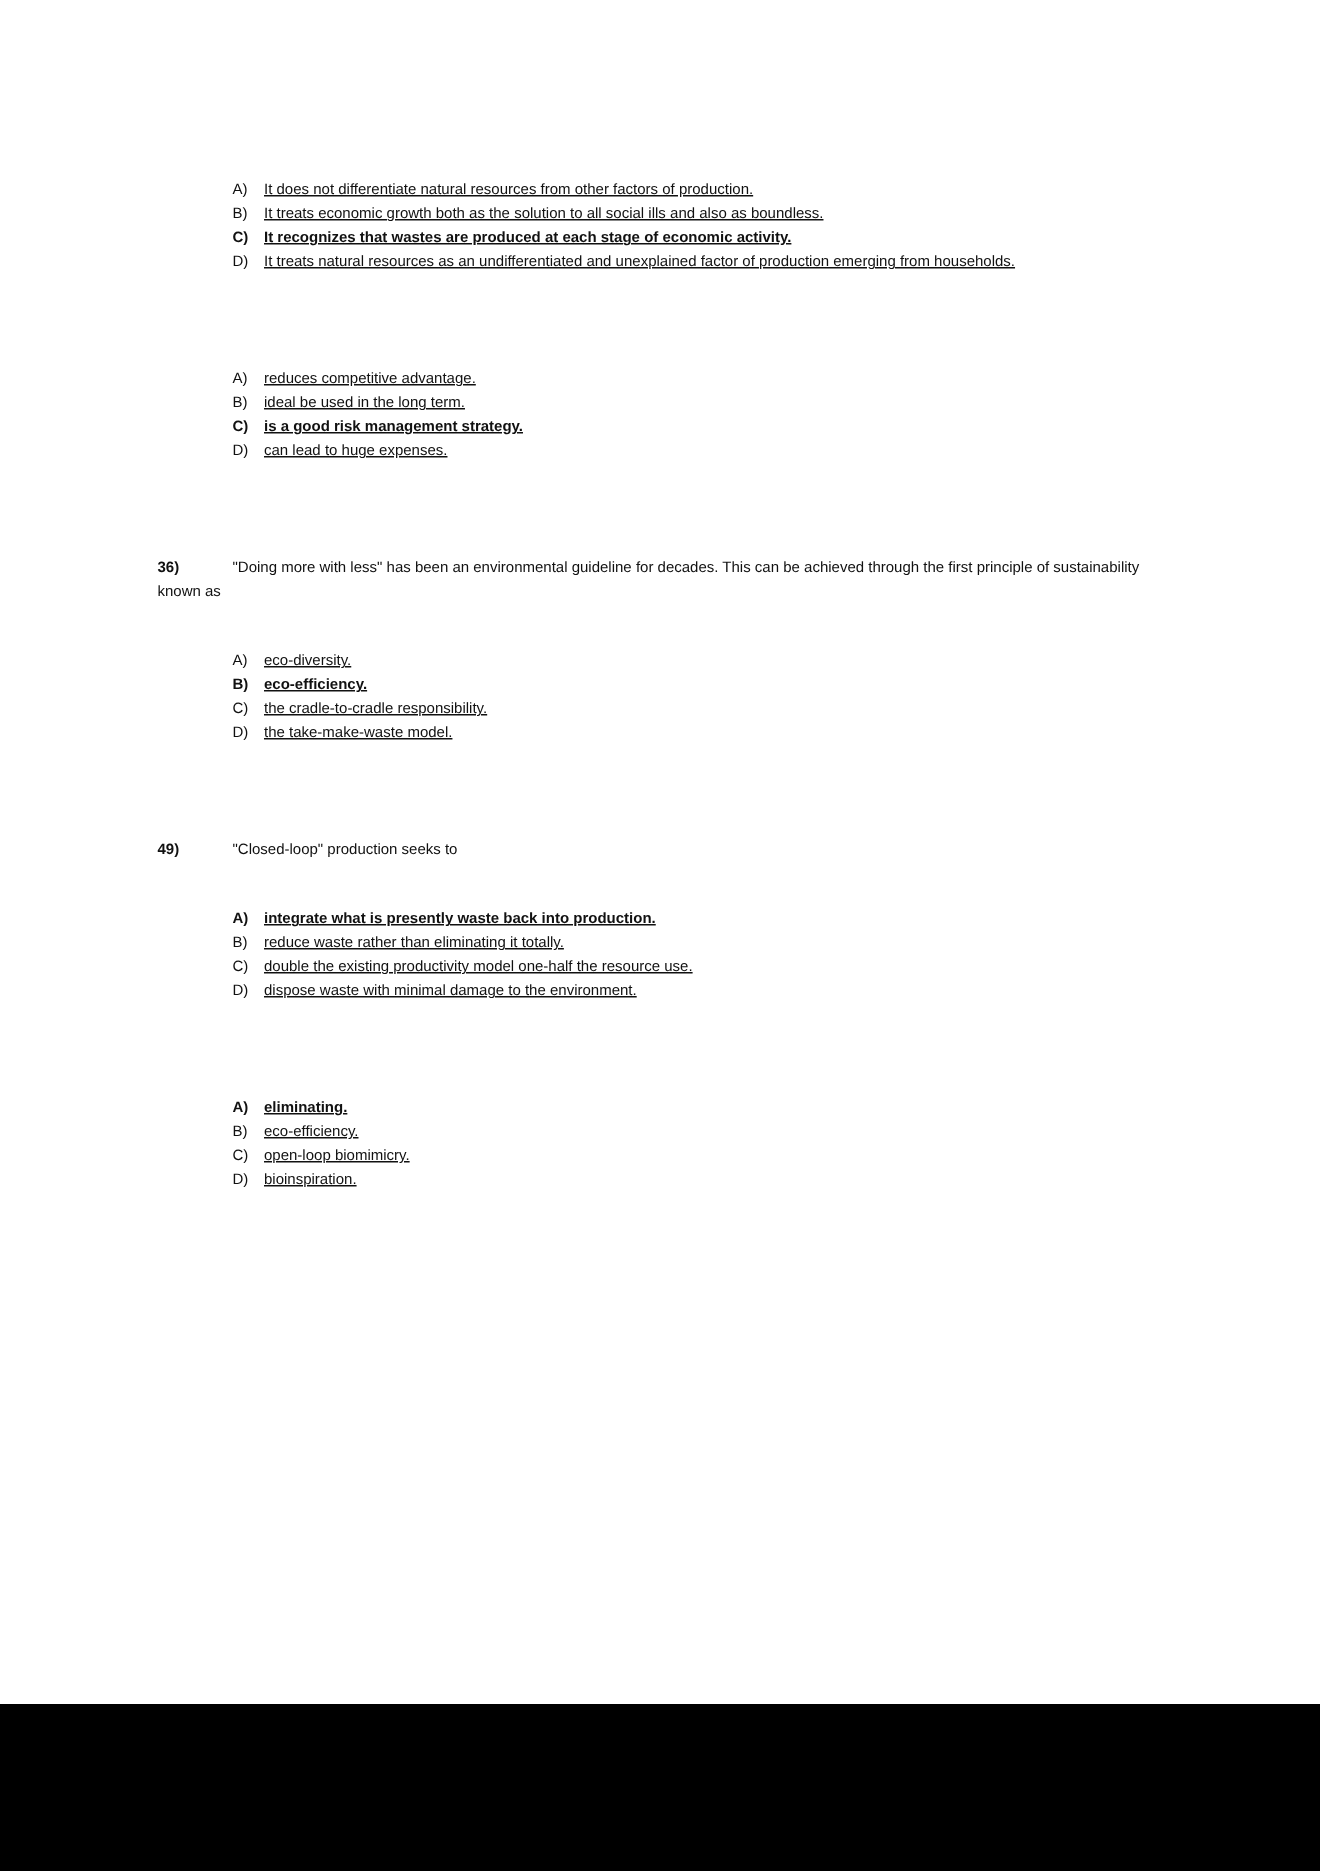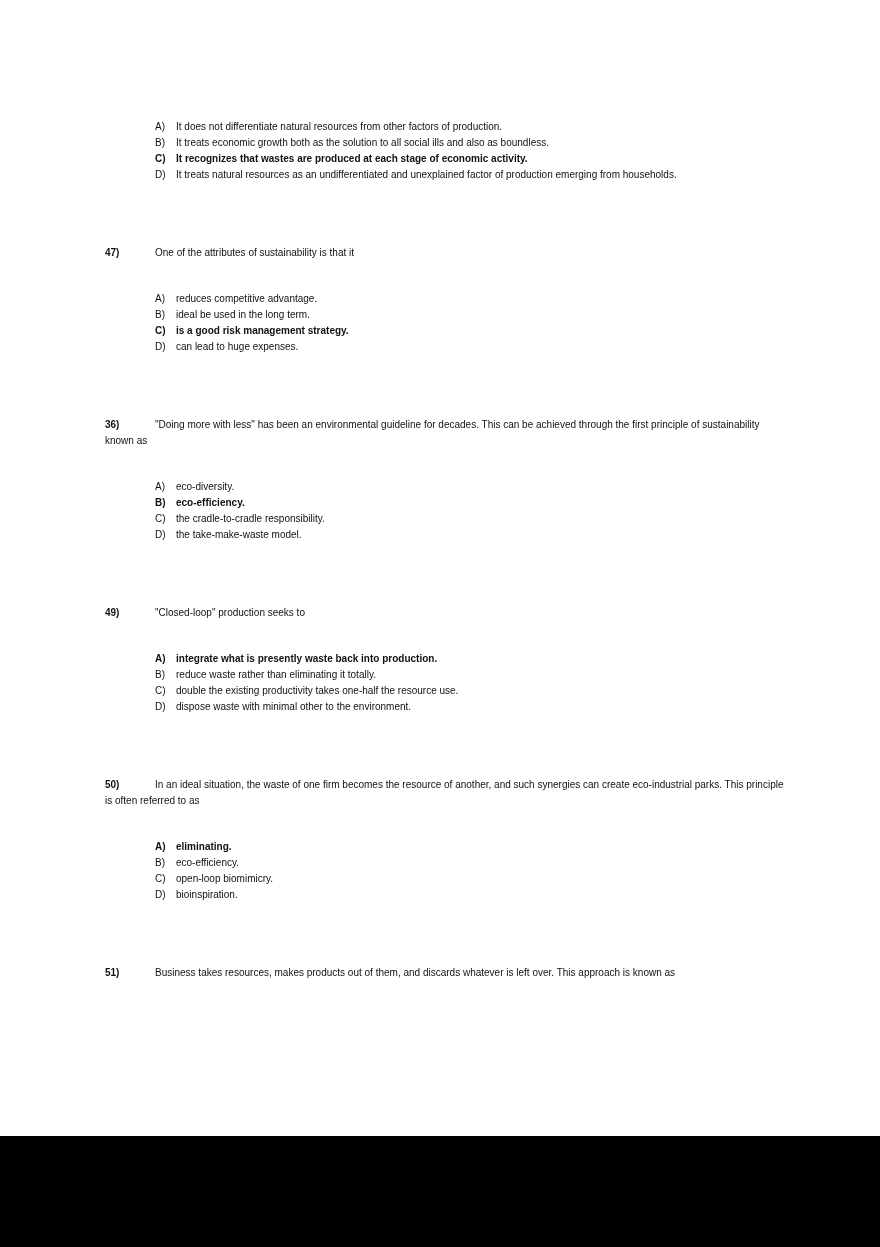--- a/index.html
+++ b/index.html
@@ -25,21 +25,21 @@
   .qnum {
     display: inline-block;
     width: 50px;
     font-weight: bold;
   }
   .qtext { font-weight: normal; }
   .options { margin: 30px 0 0 50px; }
   .question.first .options { margin-top: 0; }
   .option { display: flex; line-height: 16px; }
   .option .letter { flex: 0 0 21px; }
-  .option .text { flex: 1 1 auto; }
+  .option .text { flex: 1 1 auto; text-decoration: underline; }
   .option.bold { font-weight: bold; }
   .footer-bar {
     width: 880px;
     height: 111px;
     background: #000000;
   }
 </style>
 </head>
 <body>
 
@@ -60,21 +60,20 @@
         <span class="text">It recognizes that wastes are produced at each stage of economic activity.</span>
       </div>
       <div class="option">
         <span class="letter">D)</span>
         <span class="text">It treats natural resources as an undifferentiated and unexplained factor of production emerging from households.</span>
       </div>
     </div>
   </div>
 
   <div class="question">
-    <p class="qheader"><span class="qnum">47)</span><span class="qtext">One of the attributes of sustainability is that it</span></p>
     <div class="options">
       <div class="option">
         <span class="letter">A)</span>
         <span class="text">reduces competitive advantage.</span>
       </div>
       <div class="option">
         <span class="letter">B)</span>
         <span class="text">ideal be used in the long term.</span>
       </div>
       <div class="option bold">
@@ -116,50 +115,46 @@
       <div class="option bold">
         <span class="letter">A)</span>
         <span class="text">integrate what is presently waste back into production.</span>
       </div>
       <div class="option">
         <span class="letter">B)</span>
         <span class="text">reduce waste rather than eliminating it totally.</span>
       </div>
       <div class="option">
         <span class="letter">C)</span>
-        <span class="text">double the existing productivity takes one-half the resource use.</span>
+        <span class="text">double the existing productivity model one-half the resource use.</span>
       </div>
       <div class="option">
         <span class="letter">D)</span>
-        <span class="text">dispose waste with minimal other to the environment.</span>
+        <span class="text">dispose waste with minimal damage to the environment.</span>
       </div>
     </div>
   </div>
 
   <div class="question">
-    <p class="qheader"><span class="qnum">50)</span><span class="qtext">In an ideal situation, the waste of one firm becomes the resource of another, and such synergies can create eco-industrial parks. This principle is often referred to as</span></p>
     <div class="options">
       <div class="option bold">
         <span class="letter">A)</span>
         <span class="text">eliminating.</span>
       </div>
       <div class="option">
         <span class="letter">B)</span>
         <span class="text">eco-efficiency.</span>
       </div>
       <div class="option">
         <span class="letter">C)</span>
         <span class="text">open-loop biomimicry.</span>
       </div>
       <div class="option">
         <span class="letter">D)</span>
         <span class="text">bioinspiration.</span>
       </div>
     </div>
   </div>
 
-  <div class="question">
-    <p class="qheader"><span class="qnum">51)</span><span class="qtext">Business takes resources, makes products out of them, and discards whatever is left over. This approach is known as</span></p>
-  </div>
 
 </div>
 
 <div class="footer-bar"></div>
 
 </body></html>

